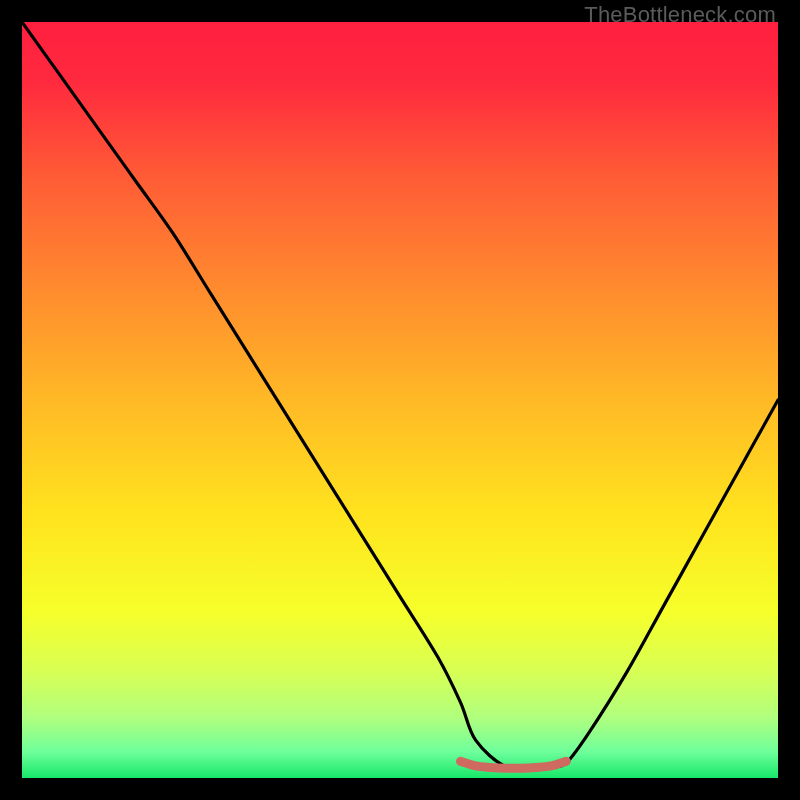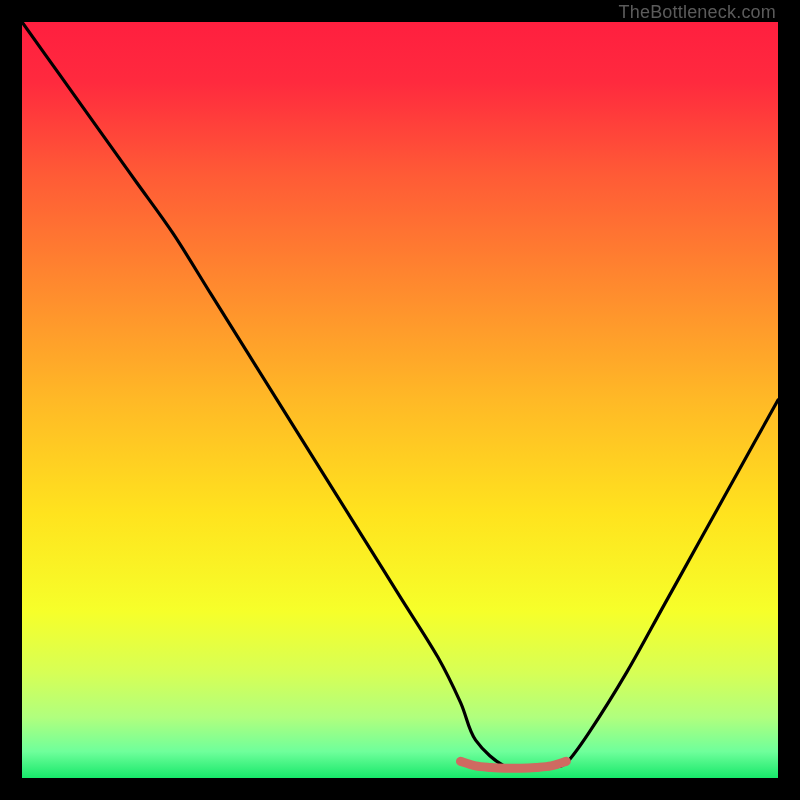--- a/index.html
+++ b/index.html
@@ -24,21 +24,21 @@
     left: 0;
     top: 0;
     width: 756px;
     height: 756px;
   }
   .watermark {
     position: absolute;
     top: 2px;
     right: 24px;
     color: #5b5b5b;
-    font-size: 18px;
+    font-size: 22px;
     font-weight: 500;
     letter-spacing: 0.2px;
   }
   svg {
     display: block;
   }
 </style>
 </head>
 <body>
 

